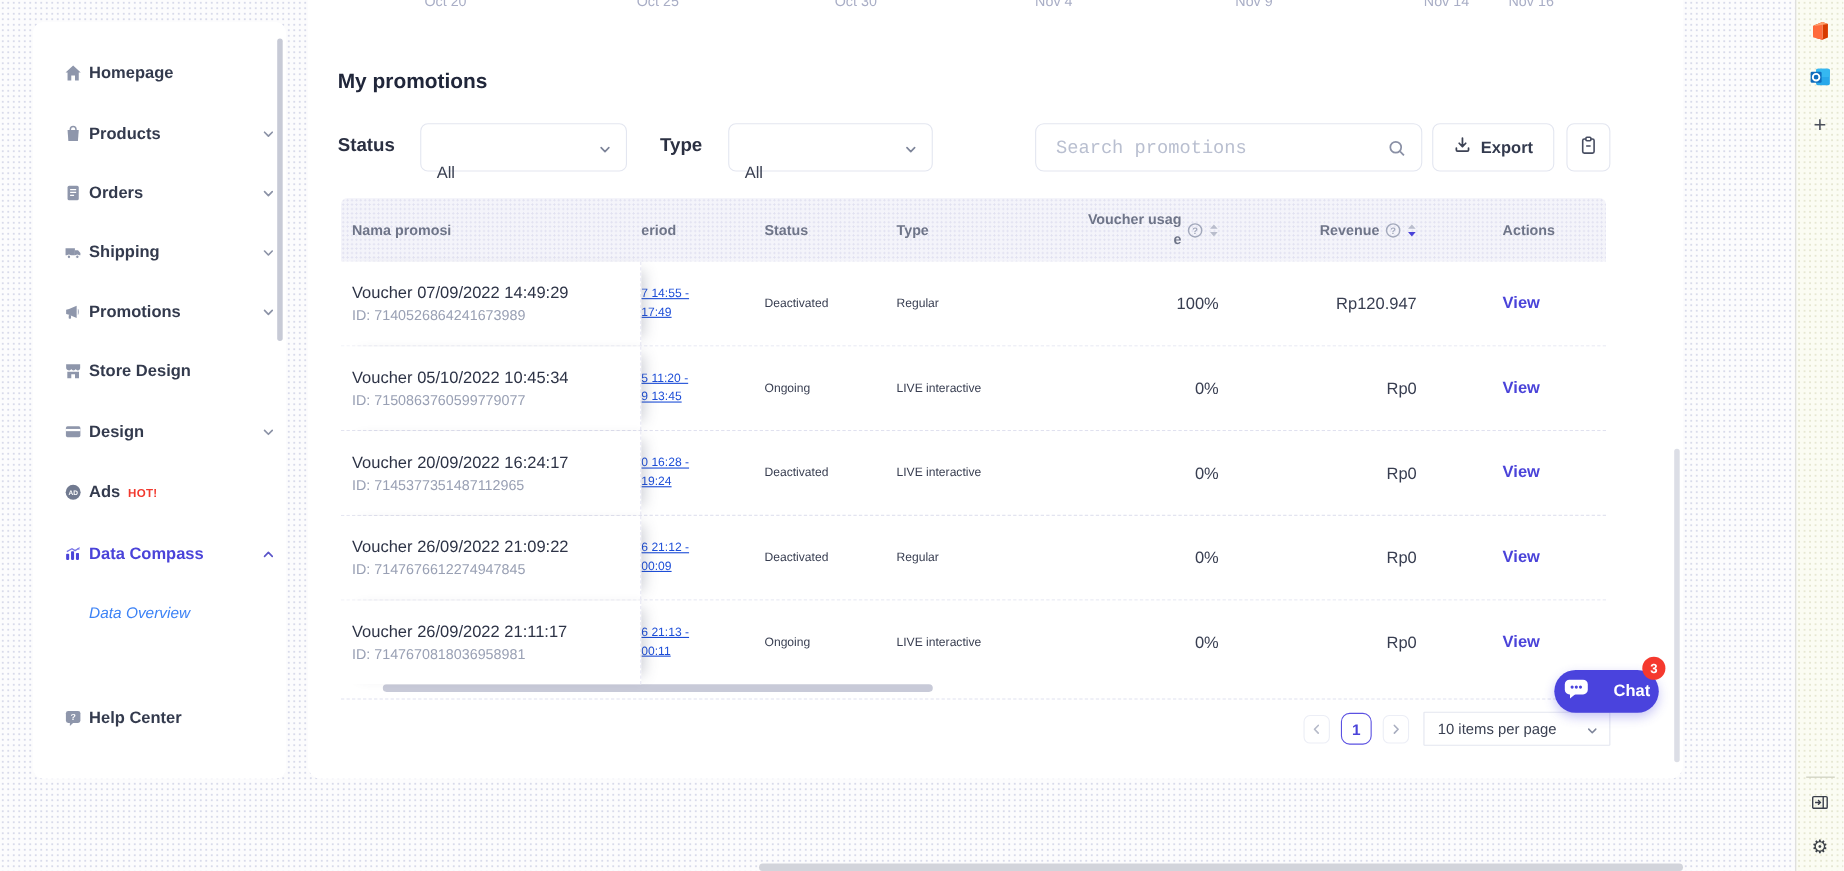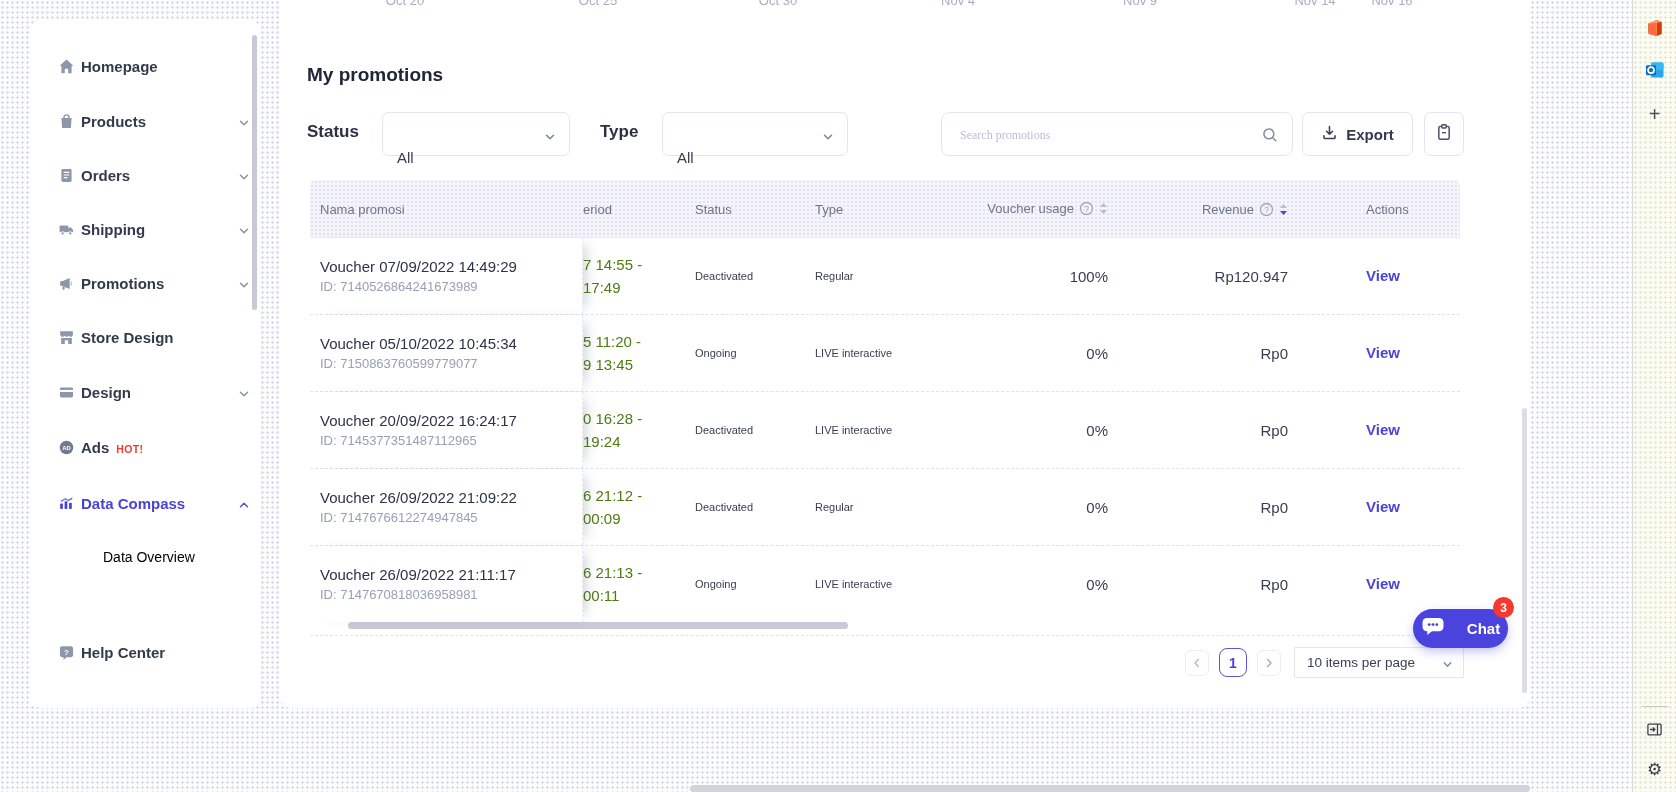--- a/index.html
+++ b/index.html
@@ -19,59 +19,59 @@
     border-left:1px solid #d9d9d9;}
   
   .axis-label{position:absolute;top:-7px;transform:translateX(-50%);font-size:13px;color:#a9aec6;white-space:nowrap;}
   
   .side-item{position:absolute;left:0;width:230px;height:30px;display:flex;align-items:center;cursor:pointer;}
   .side-item .ic{position:absolute;left:28px;width:17px;height:17px;display:flex;align-items:center;justify-content:center;}
   .side-item .lbl{position:absolute;left:51px;font-size:15px;font-weight:600;color:#333a4d;white-space:nowrap;}
   .side-item .chev{position:absolute;left:208px;width:12px;height:12px;}
   .side-item.active .lbl{color:#4a43d9;}
   .hot{font-size:10.5px;font-weight:800;color:#f2392e;margin-left:7px;letter-spacing:.3px;}
-  .sub-item{position:absolute;left:73px;font-size:14px;color:#000000;cursor:pointer;white-space:nowrap;}
+  .sub-item{position:absolute;left:51px;font-size:14px;color:#3b82f6;cursor:pointer;white-space:nowrap;font-style:italic;}
   .side-scroll{position:absolute;left:222px;top:15px;width:5px;height:275px;background:#c7cad6;border-radius:3px;}
   
   .page-title{position:absolute;left:27px;top:64px;font-size:19px;font-weight:700;color:#20263a;}
   .filter-label{position:absolute;top:122px;font-size:17px;font-weight:600;color:#2b3042;}
   .dropdown{position:absolute;top:112px;height:44px;background:#fff;border:1px solid #e3e6f0;border-radius:7px;
     display:flex;align-items:center;box-sizing:border-box;padding:0 14px;cursor:pointer;}
   .dropdown .val{font-size:15px;color:#3a4052;margin-top:46px;}
   .dropdown .dchev{position:absolute;right:13px;top:16px;}
   .search-box{position:absolute;left:661px;top:112px;width:352px;height:44px;background:#fff;border:1px solid #e3e6f0;border-radius:8px;box-sizing:border-box;}
-  .search-box input{position:absolute;left:16px;top:0;width:290px;height:42px;border:none;outline:none;font-size:12px;color:#be185d;font-family:Liberation Serif, serif;background:transparent;}
+  .search-box input{position:absolute;left:16px;top:0;width:290px;height:42px;border:none;outline:none;font-size:17px;color:#be185d;font-family:Liberation Mono, monospace;background:transparent;}
   .search-box input::placeholder{color:#b9bfd0;}
   .search-box .mag{position:absolute;right:13px;top:13px;}
   .btn{position:absolute;top:112px;height:44px;background:#fff;border:1px solid #e3e6f0;border-radius:7px;
     display:flex;align-items:center;justify-content:center;gap:8px;box-sizing:border-box;cursor:pointer;}
   .btn .btxt{font-size:15px;font-weight:600;color:#333a4e;}
   .cursor-plus{position:absolute;left:544px;top:120px;font-size:21px;font-weight:300;color:#1d1d1d;pointer-events:none;}
   
   .table{position:absolute;left:30px;top:180px;width:1150px;}
   .thead{display:flex;height:58px;align-items:center;border-radius:6px 6px 0 0;
     background-color:#f4f4fa;background-image:radial-gradient(circle,#e2e2f1 .9px,transparent 1px);background-size:4px 4px;
-    font-size:13px;font-weight:400;color:#6e7488;justify-content:space-between;}
+    font-size:13px;font-weight:700;color:#6e7488;justify-content:space-between;}
   .c{box-sizing:border-box;}
   .c1{width:273px;padding-left:10px;}
   .c2{width:100px;}
   .c3{width:120px;padding-left:12px;}
   .c4{width:145px;padding-left:12px;}
   .c5{width:160px;text-align:right;display:flex;justify-content:flex-end;align-items:center;}
   .c6{width:180px;text-align:right;display:flex;justify-content:flex-end;align-items:center;}
   .c7{width:172px;padding-left:78px;}
   .hwrap{display:inline-block;max-width:90px;word-break:break-all;text-align:right;line-height:1.35;}
   .hic{margin-left:5px;display:inline-flex;align-items:center;}
   .trow{display:flex;height:76px;align-items:center;border-bottom:1px dashed #e0e1ef;background:#fff;}
   .trow:last-child{border-bottom:none;}
   .trow .c1{position:relative;z-index:2;background:#fff;height:100%;display:flex;flex-direction:column;justify-content:center;
     border-right:1px dashed #e6e7f3;box-shadow:10px 0 12px -8px rgba(70,74,100,.28);}
   .nm{font-size:15px;color:#2d3346;margin-bottom:4px;}
   .pid{font-size:13px;color:#99a0b4;}
-  .c2.cell{white-space:pre-line;line-height:1.55;font-size:15px;color:#4d7c0f;}
+  .c2.cell{white-space:pre-line;line-height:1.55;font-size:11px;color:#1d4ed8;text-decoration:underline;}
   .cell{font-size:11px;color:#383e51;}
   .c5.cell,.c6.cell{font-size:15px;display:flex;}
   .view{font-size:15px;font-weight:700;color:#4a43d9;cursor:pointer;text-decoration:none;}
   .hscroll{position:absolute;left:68px;top:622px;width:500px;height:7px;background:#c8cad8;border-radius:4px;cursor:pointer;}
   .table-divider{position:absolute;left:30px;top:635px;width:1150px;border-top:1px dashed #e0e1ef;}
   
   .pg-btn{position:absolute;width:24px;height:26px;background:#fff;border:1px solid #eceef6;border-radius:6px;
     display:flex;align-items:center;justify-content:center;cursor:pointer;box-sizing:border-box;}
   .pg-cur{position:absolute;left:939px;top:648px;width:28px;height:29px;border:1.5px solid #5b51e2;border-radius:8px;
     display:flex;align-items:center;justify-content:center;font-size:14px;font-weight:600;color:#4a43d9;background:#fff;box-sizing:border-box;cursor:pointer;}

